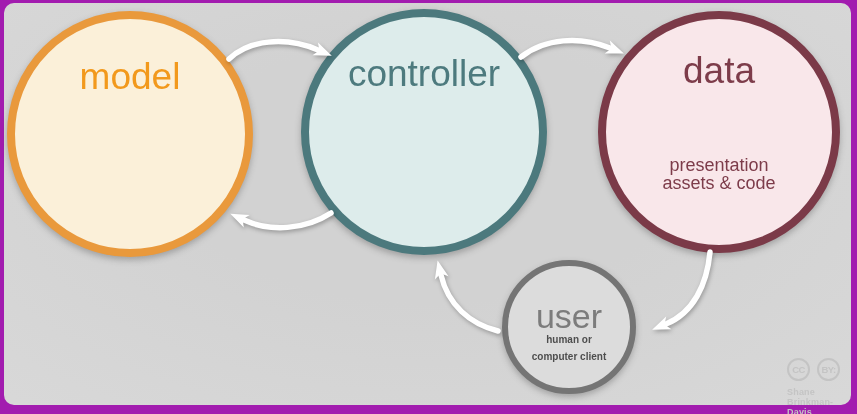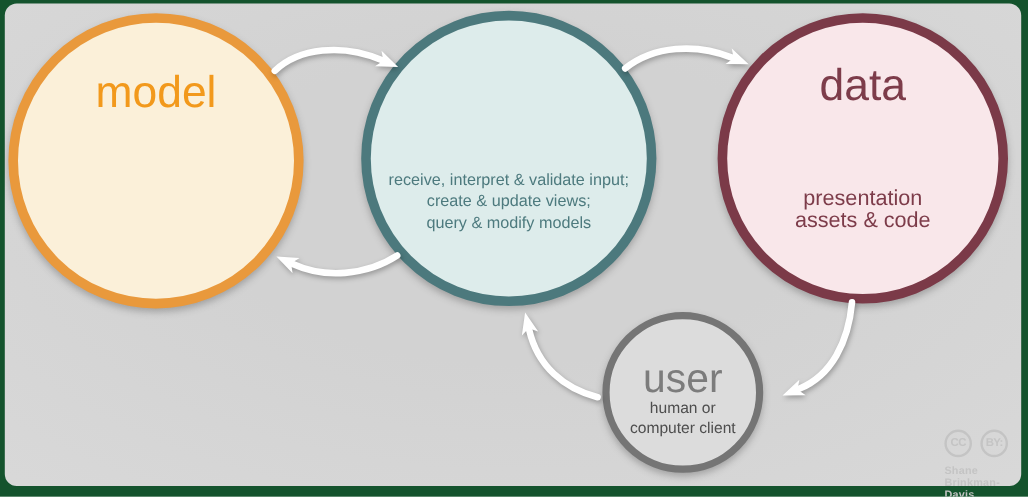--- a/index.html
+++ b/index.html
@@ -1,18 +1,18 @@
 <!DOCTYPE html>
 <html><head>
 <meta charset="utf-8">
 <style>
   html,body { margin:0; padding:0; }
   .page {
     position:relative; width:857px; height:414px;
-    background:#14532d; overflow:hidden;
+    background:#a21caf; overflow:hidden;
     font-family:"Liberation Sans", sans-serif;
     -webkit-font-smoothing:antialiased;
   }
   .canvas {
     position:absolute; left:4px; top:3px; right:6px; bottom:9px;
     border-radius:10px;
     background:radial-gradient(ellipse 120% 130% at 50% 42%, #d2d2d2 25%, #dfdfdf 100%);
   }
   .node {
     position:absolute; border-radius:50%; box-sizing:border-box;
@@ -33,21 +33,21 @@
   .node-controller .desc  { top:124px; font-size:13.5px; line-height:18px; color:#4d7a7e; }
 
   .node-view { left:598px; top:11px; width:242px; height:242px;
     background:#f9e7ea; border:8px solid #7b3a48; }
   .node-view .title { top:31px; font-size:37px; color:#7d3c4a; }
   .node-view .desc  { top:137px; font-size:18px; line-height:18px; color:#7d3c4a; }
 
   .node-user { left:502px; top:260px; width:134px; height:134px;
     background:#dcdcdc; border:6px solid #757575; }
   .node-user .title { top:31px; font-size:34px; color:#7c7c7c; }
-  .node-user .desc  { top:65px; font-size:13px; line-height:17px; color:#4e4e4e; }
+  .node-user .desc  { top:65px; font-size:10px; line-height:17px; color:#4e4e4e;font-weight:bold; }
 
   .arrows {
     position:absolute; left:0; top:0; width:857px; height:414px;
     pointer-events:none;
     filter:drop-shadow(1px 2px 2px rgba(0,0,0,0.28));
   }
   .arrows path.flow { fill:none; stroke:#ffffff; stroke-width:5.5; stroke-linecap:round; }
 
   .watermark { position:absolute; left:787px; top:358px; color:#c4c4c4; }
   .badges { display:flex; gap:7px; }
@@ -63,23 +63,21 @@
 <body>
 
 <div class="page">
   <div class="canvas"></div>
 
   <div class="node node-model">
     <div class="title">model</div>
   </div>
 
   <div class="node node-controller">
-    <div class="desc">receive, interpret &amp; validate input;
-create &amp; update views;
-query &amp; modify models</div>
+    <div class="title">controller</div>
   </div>
 
   <div class="node node-view">
     <div class="title">data</div>
     <div class="desc">presentation
 assets &amp; code</div>
   </div>
 
   <div class="node node-user">
     <div class="title">user</div>

